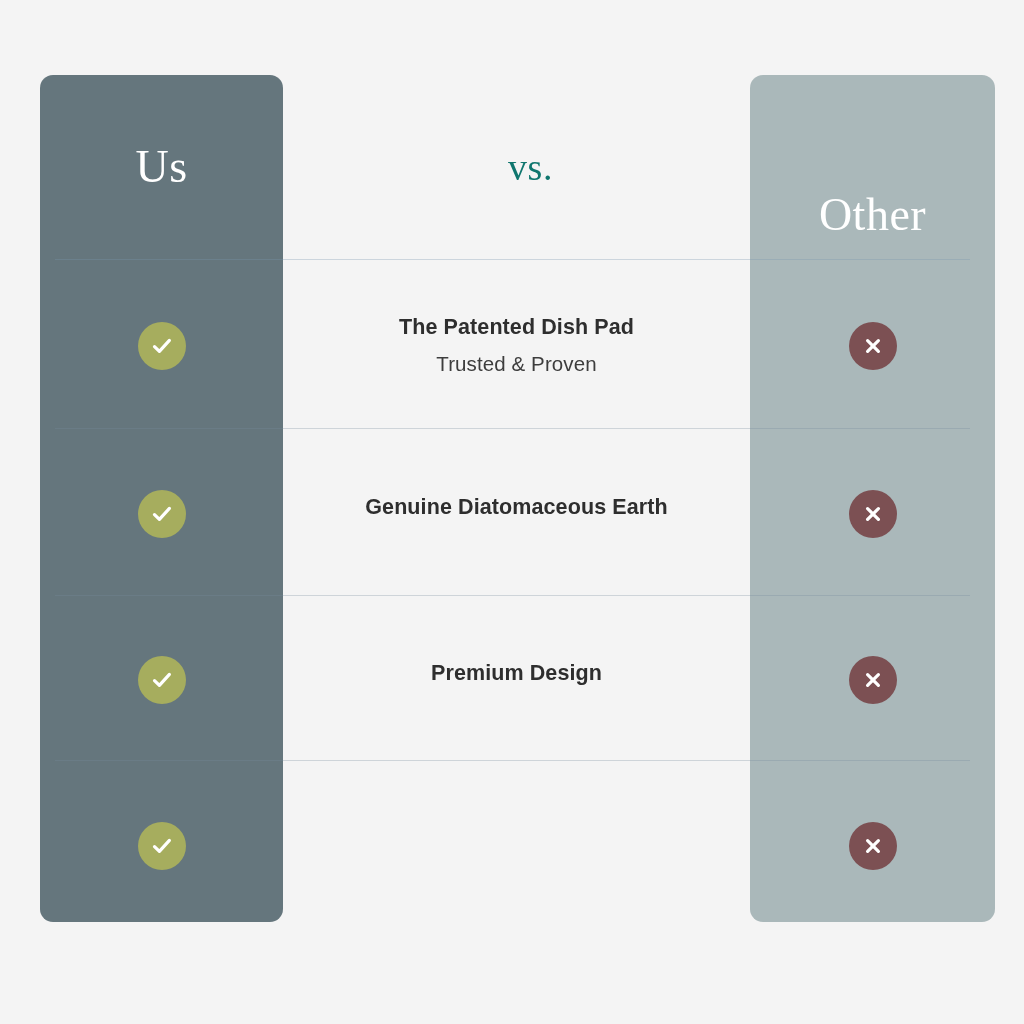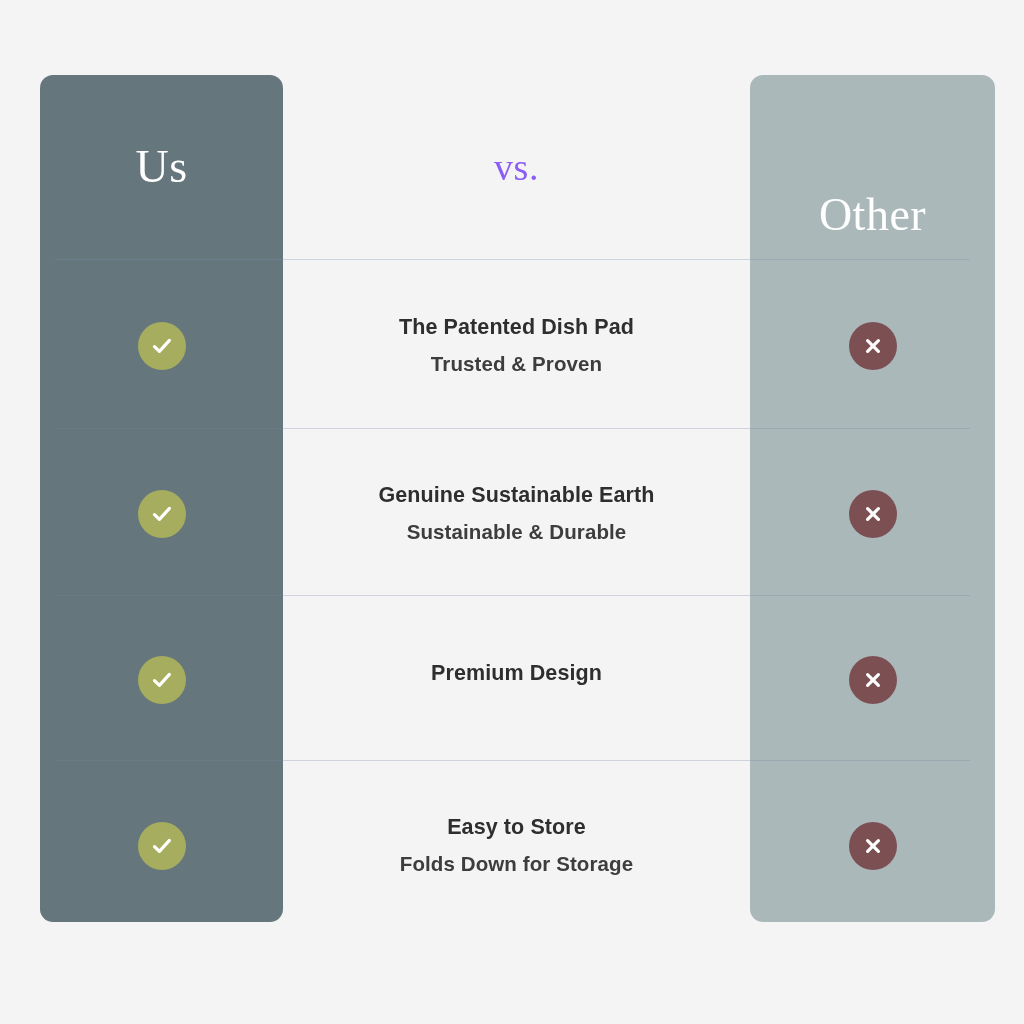--- a/index.html
+++ b/index.html
@@ -66,23 +66,23 @@
 
   #header-us {
     left: 40px;
     width: 243px;
     color: #ffffff;
     font-size: 46px;
     letter-spacing: 0.5px;
   }
 
   #header-vs {
-    left: 283px;
+    left: 297px;
     width: 467px;
-    color: #8b5cf6;
+    color: #0f766e;
     font-size: 38px;
     letter-spacing: 0.5px;
   }
 
   #header-other {
     left: 750px;
     width: 245px;
     color: #ffffff;
     font-size: 46px;
     letter-spacing: 0.5px;
@@ -140,21 +140,21 @@
     font-size: 21.5px;
     font-weight: 700;
     color: #2e2e2e;
     letter-spacing: 0.1px;
     line-height: 1.2;
     margin-bottom: 11px;
   }
 
   .feature-sub {
     font-size: 20.5px;
-    font-weight: 700;
+    font-weight: 400;
     color: #3d3d3d;
     letter-spacing: 0.1px;
     line-height: 1.2;
   }
 
   
   .badge {
     width: 48px;
     height: 48px;
     border-radius: 50%;
@@ -210,22 +210,21 @@
 
   <div class="feature-row" style="top:430px;">
     <div class="cell-icon us-cell">
       <span class="badge badge-check">
         <svg width="26" height="26" viewBox="0 0 26 26" aria-hidden="true">
           <path d="M5.5 13.6 L10.4 18.4 L20.4 7.4" fill="none" stroke="#ffffff" stroke-width="3.2" stroke-linecap="round" stroke-linejoin="round"></path>
         </svg>
       </span>
     </div>
     <div class="cell-text">
-      <div class="feature-title">Genuine Sustainable Earth</div>
-      <div class="feature-sub">Sustainable &amp; Durable</div>
+      <div class="feature-title">Genuine Diatomaceous Earth</div>
     </div>
     <div class="cell-icon other-cell">
       <span class="badge badge-cross">
         <svg width="24" height="24" viewBox="0 0 24 24" aria-hidden="true">
           <path d="M6.6 6.6 L17.4 17.4 M17.4 6.6 L6.6 17.4" fill="none" stroke="#ffffff" stroke-width="3.2" stroke-linecap="round"></path>
         </svg>
       </span>
     </div>
   </div>
 
@@ -250,24 +249,20 @@
   </div>
 
   <div class="feature-row" style="top:762px;">
     <div class="cell-icon us-cell">
       <span class="badge badge-check">
         <svg width="26" height="26" viewBox="0 0 26 26" aria-hidden="true">
           <path d="M5.5 13.6 L10.4 18.4 L20.4 7.4" fill="none" stroke="#ffffff" stroke-width="3.2" stroke-linecap="round" stroke-linejoin="round"></path>
         </svg>
       </span>
     </div>
-    <div class="cell-text">
-      <div class="feature-title">Easy to Store</div>
-      <div class="feature-sub">Folds Down for Storage</div>
-    </div>
     <div class="cell-icon other-cell">
       <span class="badge badge-cross">
         <svg width="24" height="24" viewBox="0 0 24 24" aria-hidden="true">
           <path d="M6.6 6.6 L17.4 17.4 M17.4 6.6 L6.6 17.4" fill="none" stroke="#ffffff" stroke-width="3.2" stroke-linecap="round"></path>
         </svg>
       </span>
     </div>
   </div>
 
 </div>

